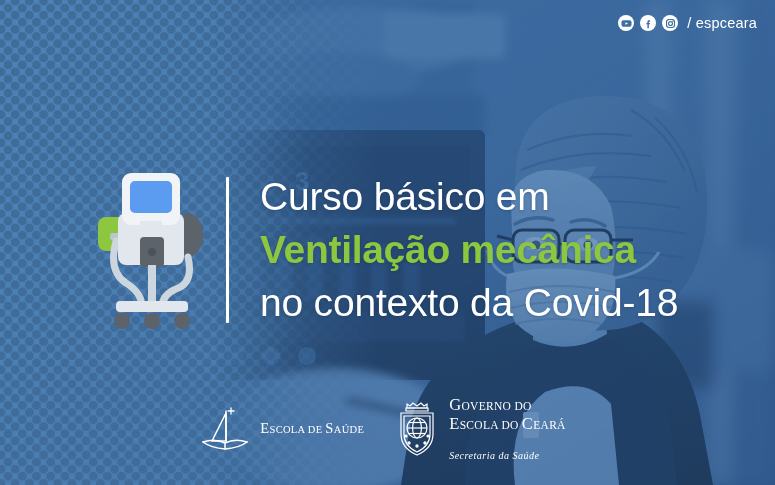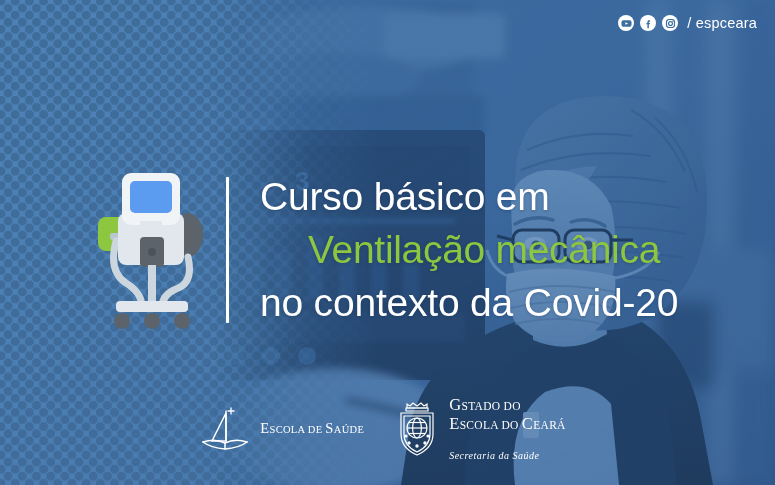--- a/index.html
+++ b/index.html
@@ -121,23 +121,22 @@
   .title-line {
     color: #ffffff;
     font-size: 39px;
     line-height: 53px;
     font-weight: 400;
     white-space: nowrap;
     letter-spacing: -0.2px;
     text-shadow: 0 1px 3px rgba(20,45,75,0.30);
   }
   .title-line.accent {
-    font-weight: 400;
+    font-weight: 700;
     letter-spacing: -0.3px;
-    margin-left: 48px;
   }
 
   
   .footer-logos {
     position: absolute;
     left: 0;
     right: 10px;
     bottom: 24px;
     display: flex;
     align-items: center;
@@ -390,21 +389,21 @@
       <circle cx="26" cy="150" r="8" fill="#5c636b"></circle>
       <circle cx="56" cy="150" r="8" fill="#5c636b"></circle>
       <circle cx="86" cy="150" r="8" fill="#5c636b"></circle>
     </svg>
 
     <div class="divider"></div>
 
     <div class="titles">
       <div class="title-line">Curso básico em</div>
       <div class="title-line accent" style="color: rgb(141, 198, 63);">Ventilação mecânica</div>
-      <div class="title-line">no contexto da Covid-20</div>
+      <div class="title-line">no contexto da Covid-18</div>
     </div>
   </div>
 
   <div class="footer-logos">
 
     <div class="logo-esp">
       <svg class="logo-mark" width="52" height="48" viewBox="0 0 52 48" aria-hidden="true">
         <g fill="none" stroke="#ffffff" stroke-width="1.5" stroke-linecap="round">
 
           <path d="M27 6 L27 36"></path>
@@ -440,20 +439,20 @@
           <path d="M14.5 33.5 L31.5 33.5"></path>
 
           <circle cx="15" cy="43" r="1.1" fill="#ffffff"></circle>
           <circle cx="23" cy="46" r="1.1" fill="#ffffff"></circle>
           <circle cx="31" cy="43" r="1.1" fill="#ffffff"></circle>
           <circle cx="12" cy="36" r="1" fill="#ffffff"></circle>
           <circle cx="34" cy="36" r="1" fill="#ffffff"></circle>
         </g>
       </svg>
       <div class="logo-text">
-        <div class="ln"><span>G</span><span class="sm">STADO</span><span class="sm"> DO</span></div>
+        <div class="ln"><span>G</span><span class="sm">OVERNO</span><span class="sm"> DO</span></div>
         <div class="ln"><span>E</span><span class="sm">SCOLA</span><span class="sm"> DO </span><span>C</span><span class="sm">EARÁ</span></div>
         <div class="logo-sub">Secretaria da Saúde</div>
       </div>
     </div>
 
   </div>
 </div>
 
 </body></html>

